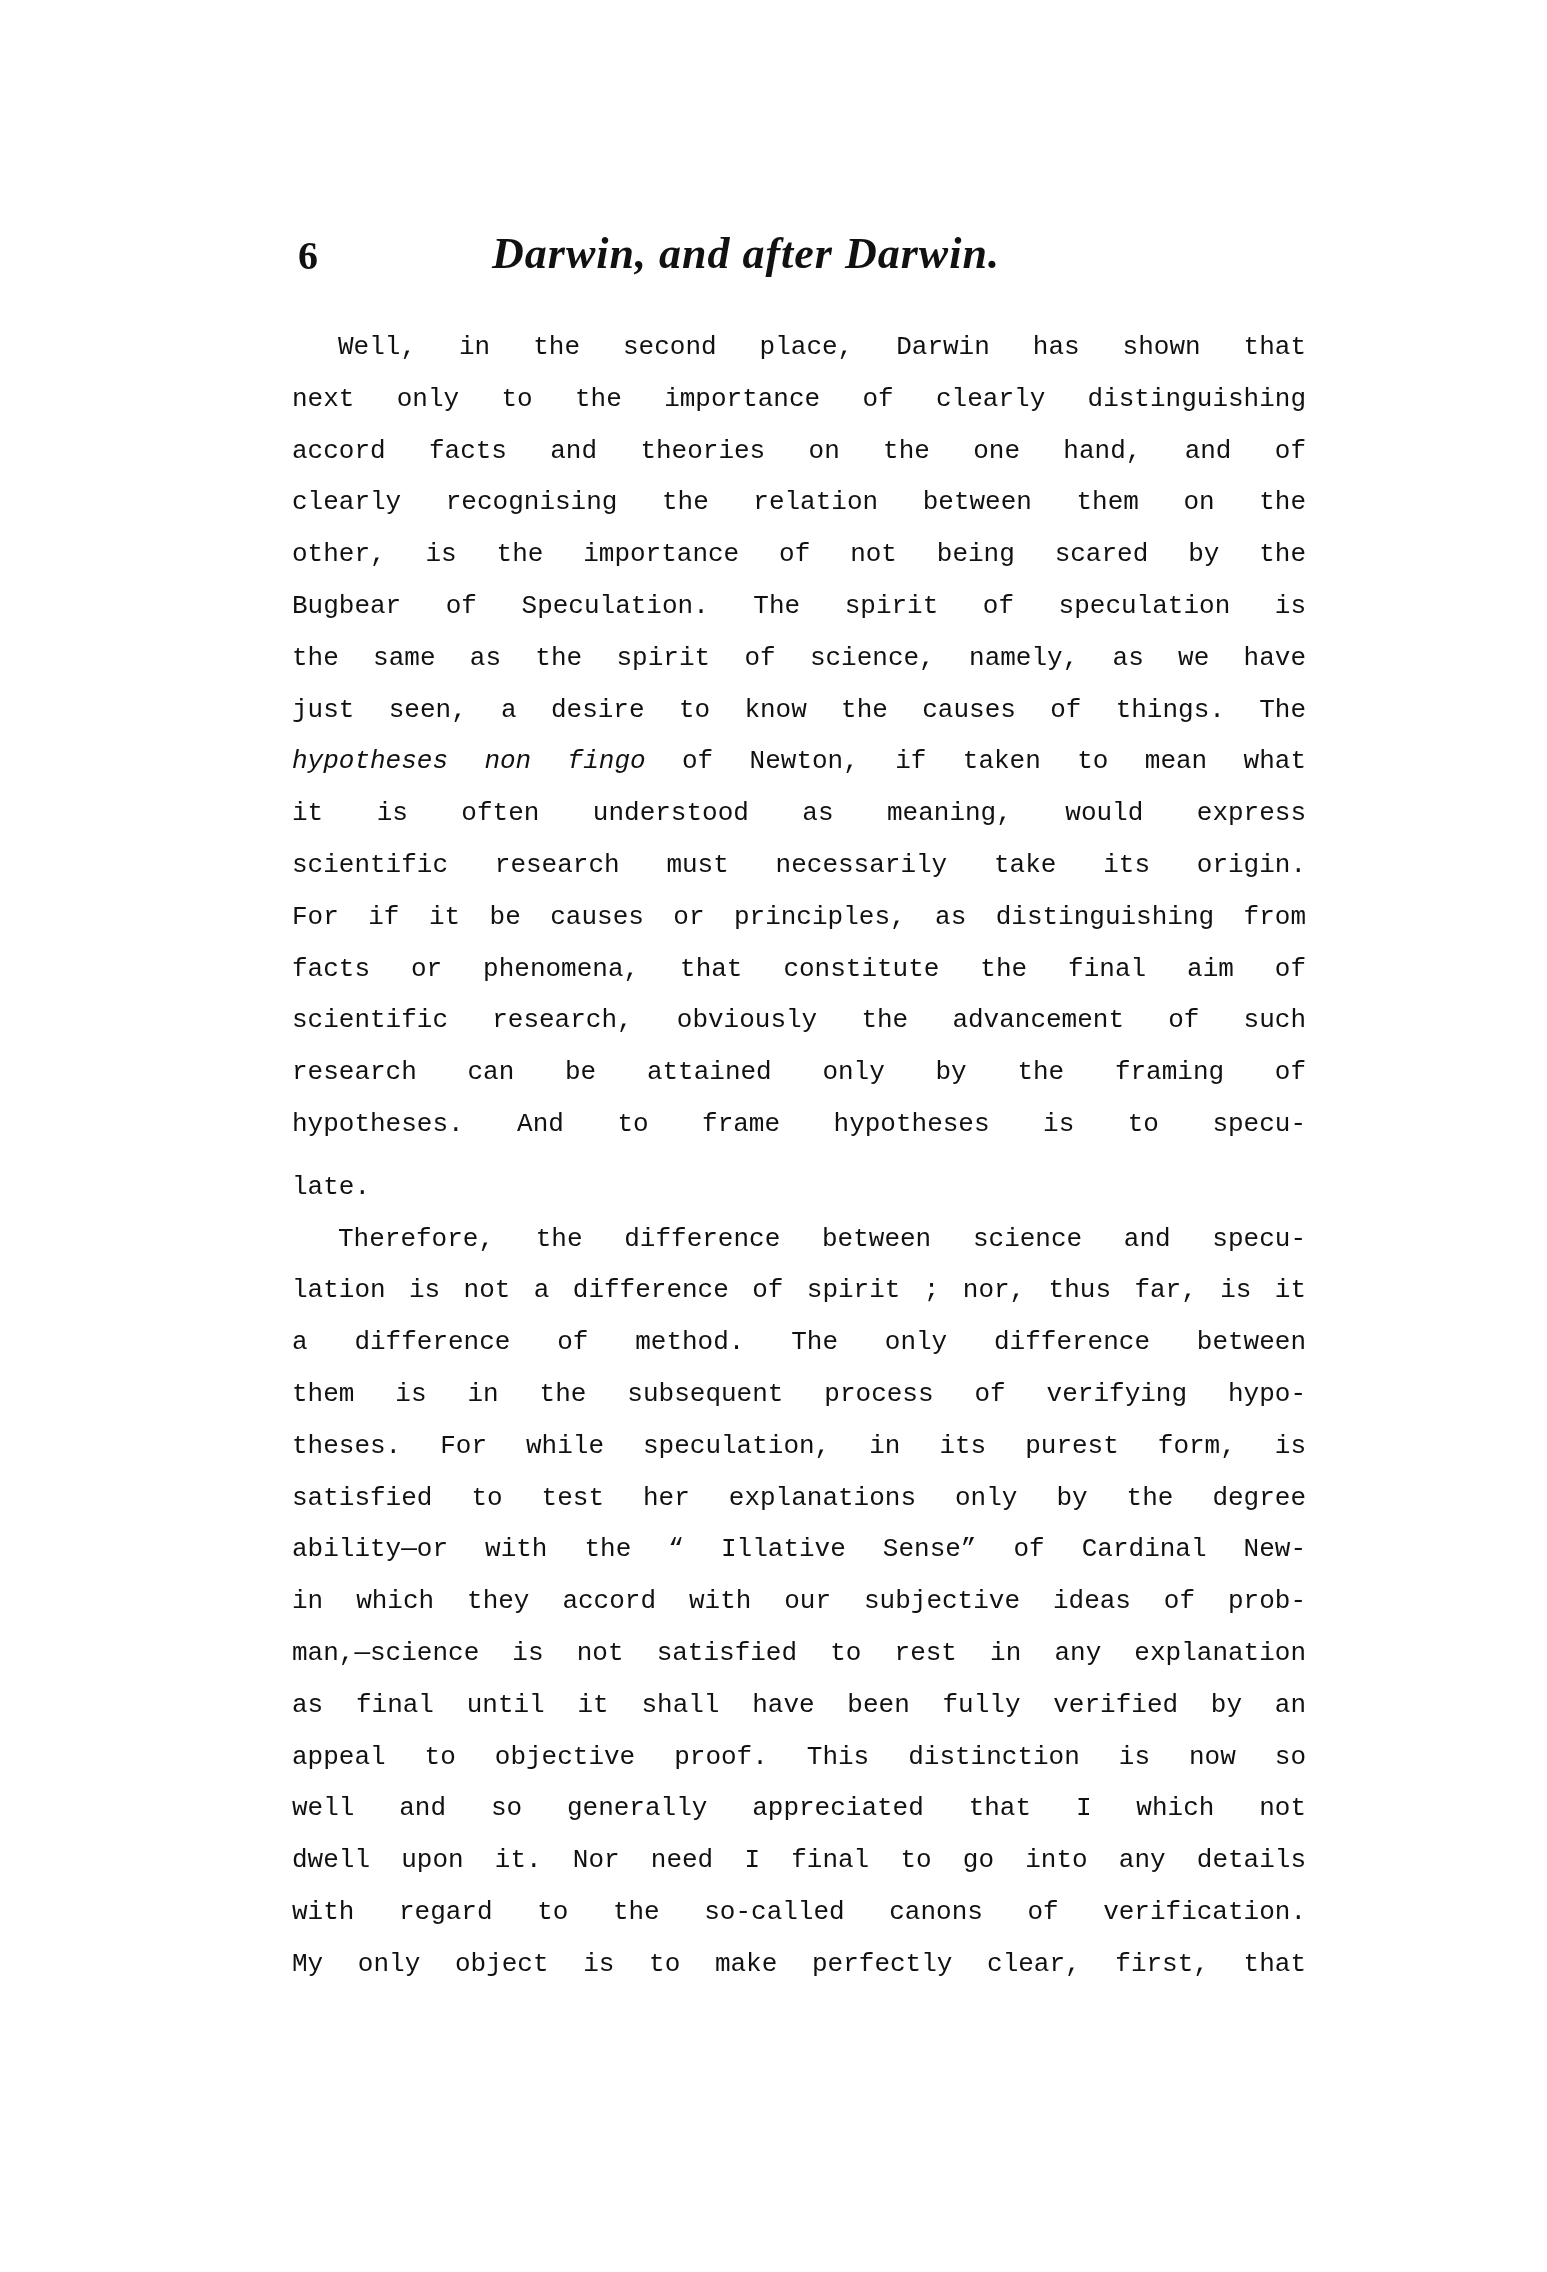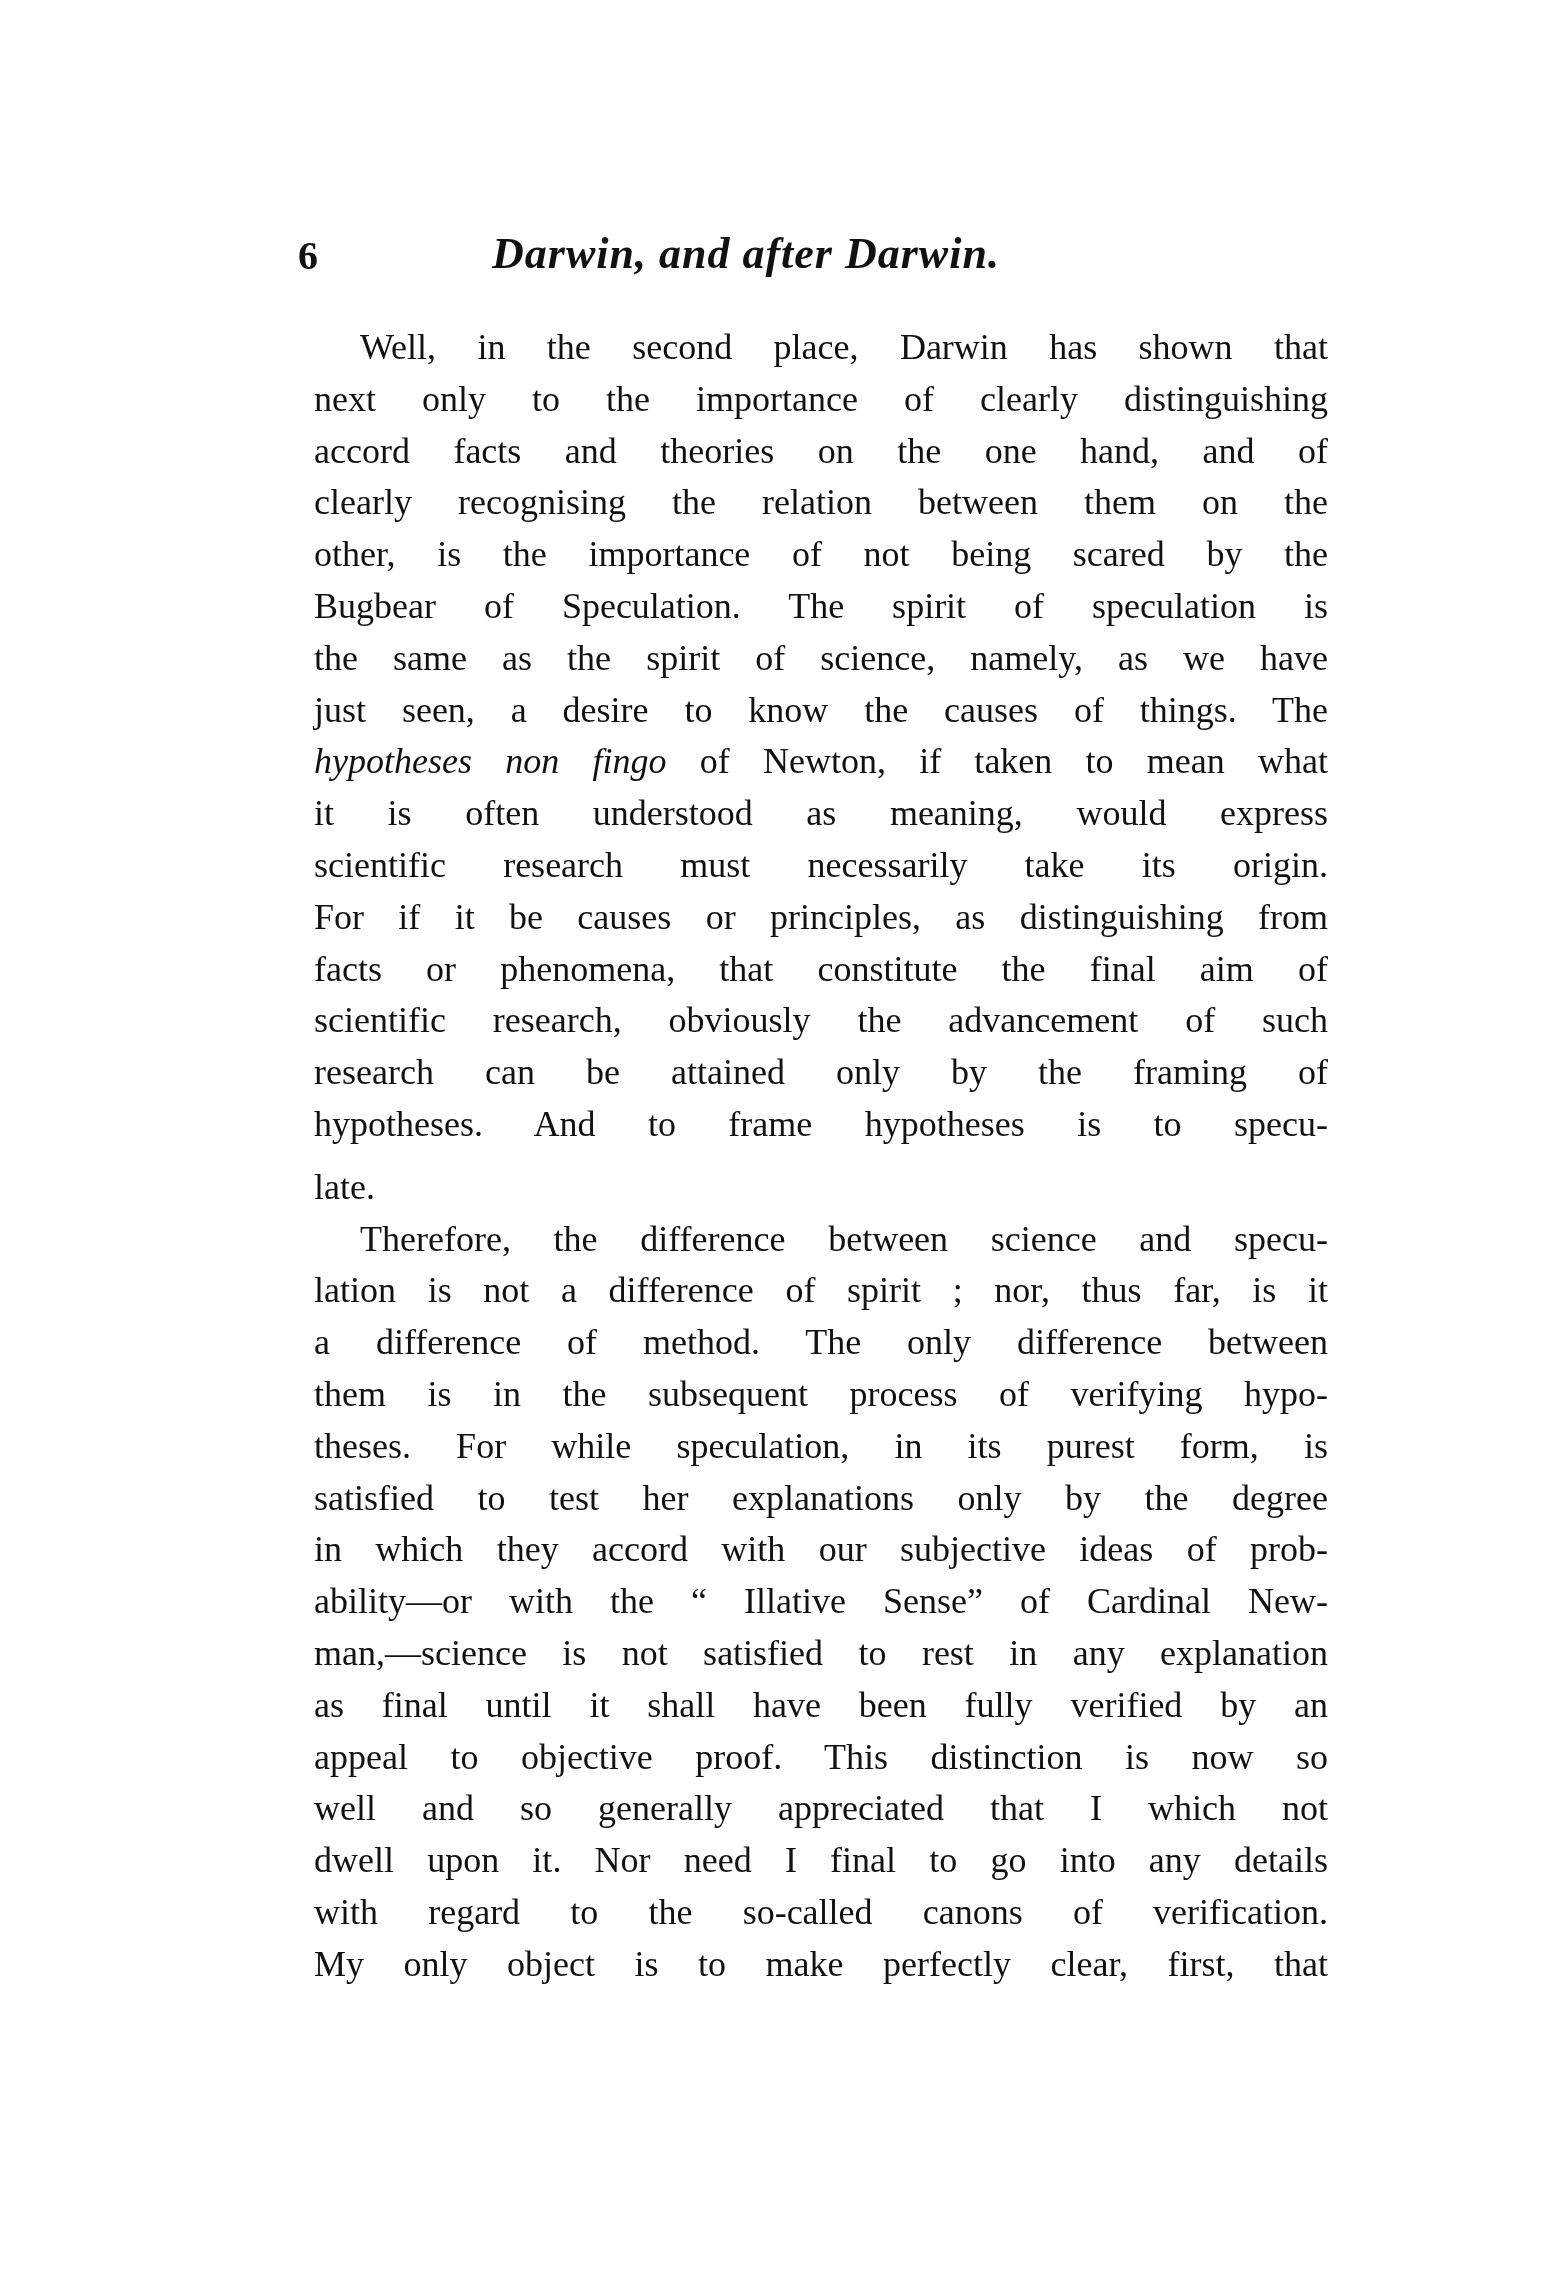--- a/index.html
+++ b/index.html
@@ -1,21 +1,21 @@
 <!DOCTYPE html>
 <html><head>
 <meta charset="utf-8">
 <style>
   html, body { margin: 0; padding: 0; background: #ffffff; }
   body { width: 1547px; height: 2272px; position: relative; overflow: hidden; }
   .page { position: absolute; left: 0; top: 0; width: 1547px; height: 2272px; background: #ffffff; color: #111111; }
   .running-head { position: absolute; left: 298px; top: 226px; width: 1014px; height: 60px; }
   .page-number { position: absolute; left: 0; top: 4px; font-family: "Liberation Serif", serif; font-size: 40px; font-weight: bold; line-height: 52px; }
   .running-title { position: absolute; left: 194px; top: 0; font-family: "Liberation Serif", serif; font-style: italic; font-weight: bold; font-size: 44px; line-height: 56px; letter-spacing: 1px; }
-  .body-text { position: absolute; left: 314px; top: 322px; width: 1014px; font-family: Liberation Serif, serif; font-size: 36px; line-height: 51.8px; }
+  .body-text { position: absolute; left: 292px; top: 322px; width: 1014px; font-family: Liberation Mono, monospace; font-size: 26px; line-height: 51.8px; }
   .line { display: block; height: 51.8px; white-space: nowrap; text-align: justify; text-align-last: justify; }
   .line.indent { padding-left: 46px; }
   .line.last { text-align-last: left; margin-top: 11px; }
   .italic { font-style: italic; margin-top: 40px; }
 </style>
 </head>
 <body>
 
 <div class="page">
   <div class="running-head">
@@ -43,22 +43,22 @@
       <span class="line">hypotheses.  And to frame hypotheses is to specu-</span>
       <span class="line last">late.</span>
     </div>
     <div>
       <span class="line indent">Therefore, the difference between science and specu-</span>
       <span class="line">lation is not a difference of spirit ; nor, thus far, is it</span>
       <span class="line">a difference of method.  The only difference between</span>
       <span class="line">them is in the subsequent process of verifying hypo-</span>
       <span class="line">theses.  For while speculation, in its purest form, is</span>
       <span class="line">satisfied to test her explanations only by the degree</span>
+      <span class="line">ability—or with the “ Illative Sense” of Cardinal New-</span>
       <span class="line">in which they accord with our subjective ideas of prob-</span>
-      <span class="line">ability—or with the “ Illative Sense” of Cardinal New-</span>
       <span class="line">man,—science is not satisfied to rest in any explanation</span>
       <span class="line">as final until it shall have been fully verified by an</span>
       <span class="line">appeal to objective proof.  This distinction is now so</span>
       <span class="line">well and so generally appreciated that I which not</span>
       <span class="line">dwell upon it.  Nor need I final to go into any details</span>
       <span class="line">with regard to the so-called canons of verification.</span>
       <span class="line">My only object is to make perfectly clear, first, that</span>
     </div>
   </div>
 </div>

